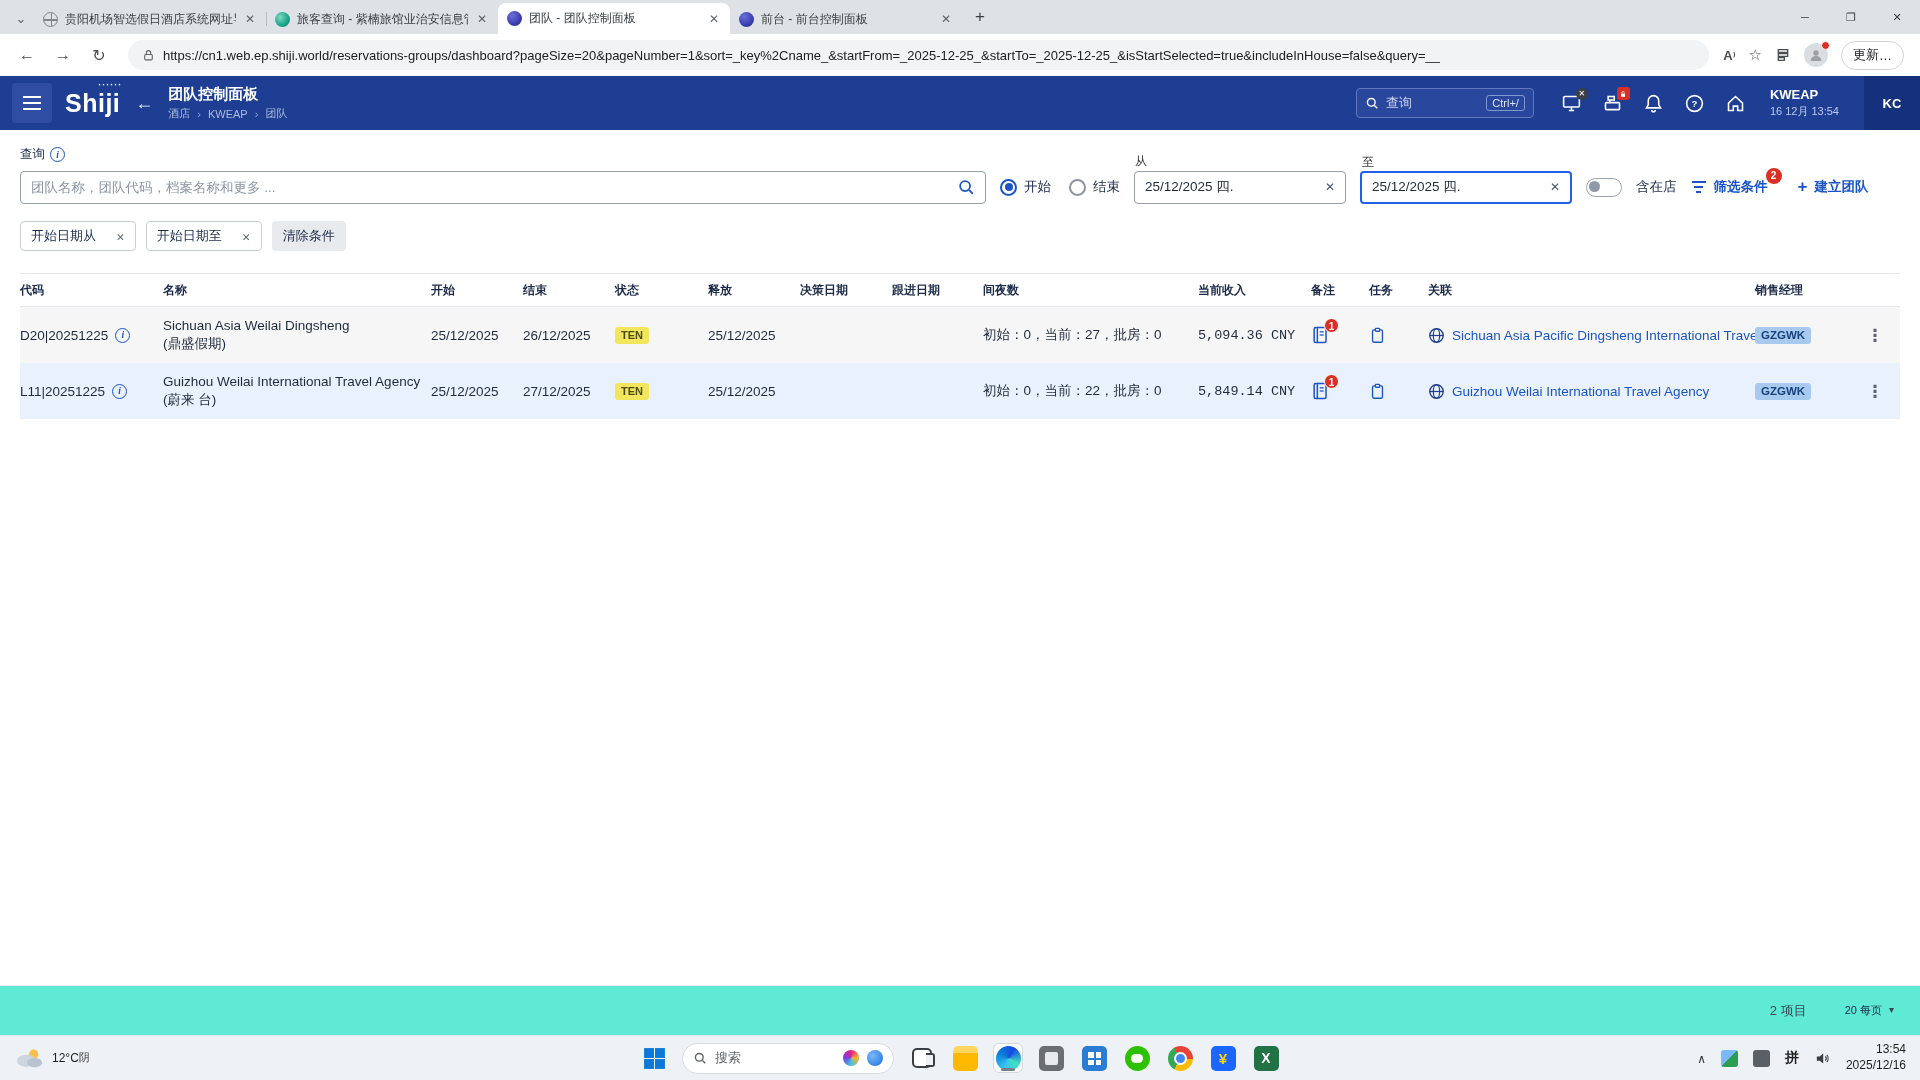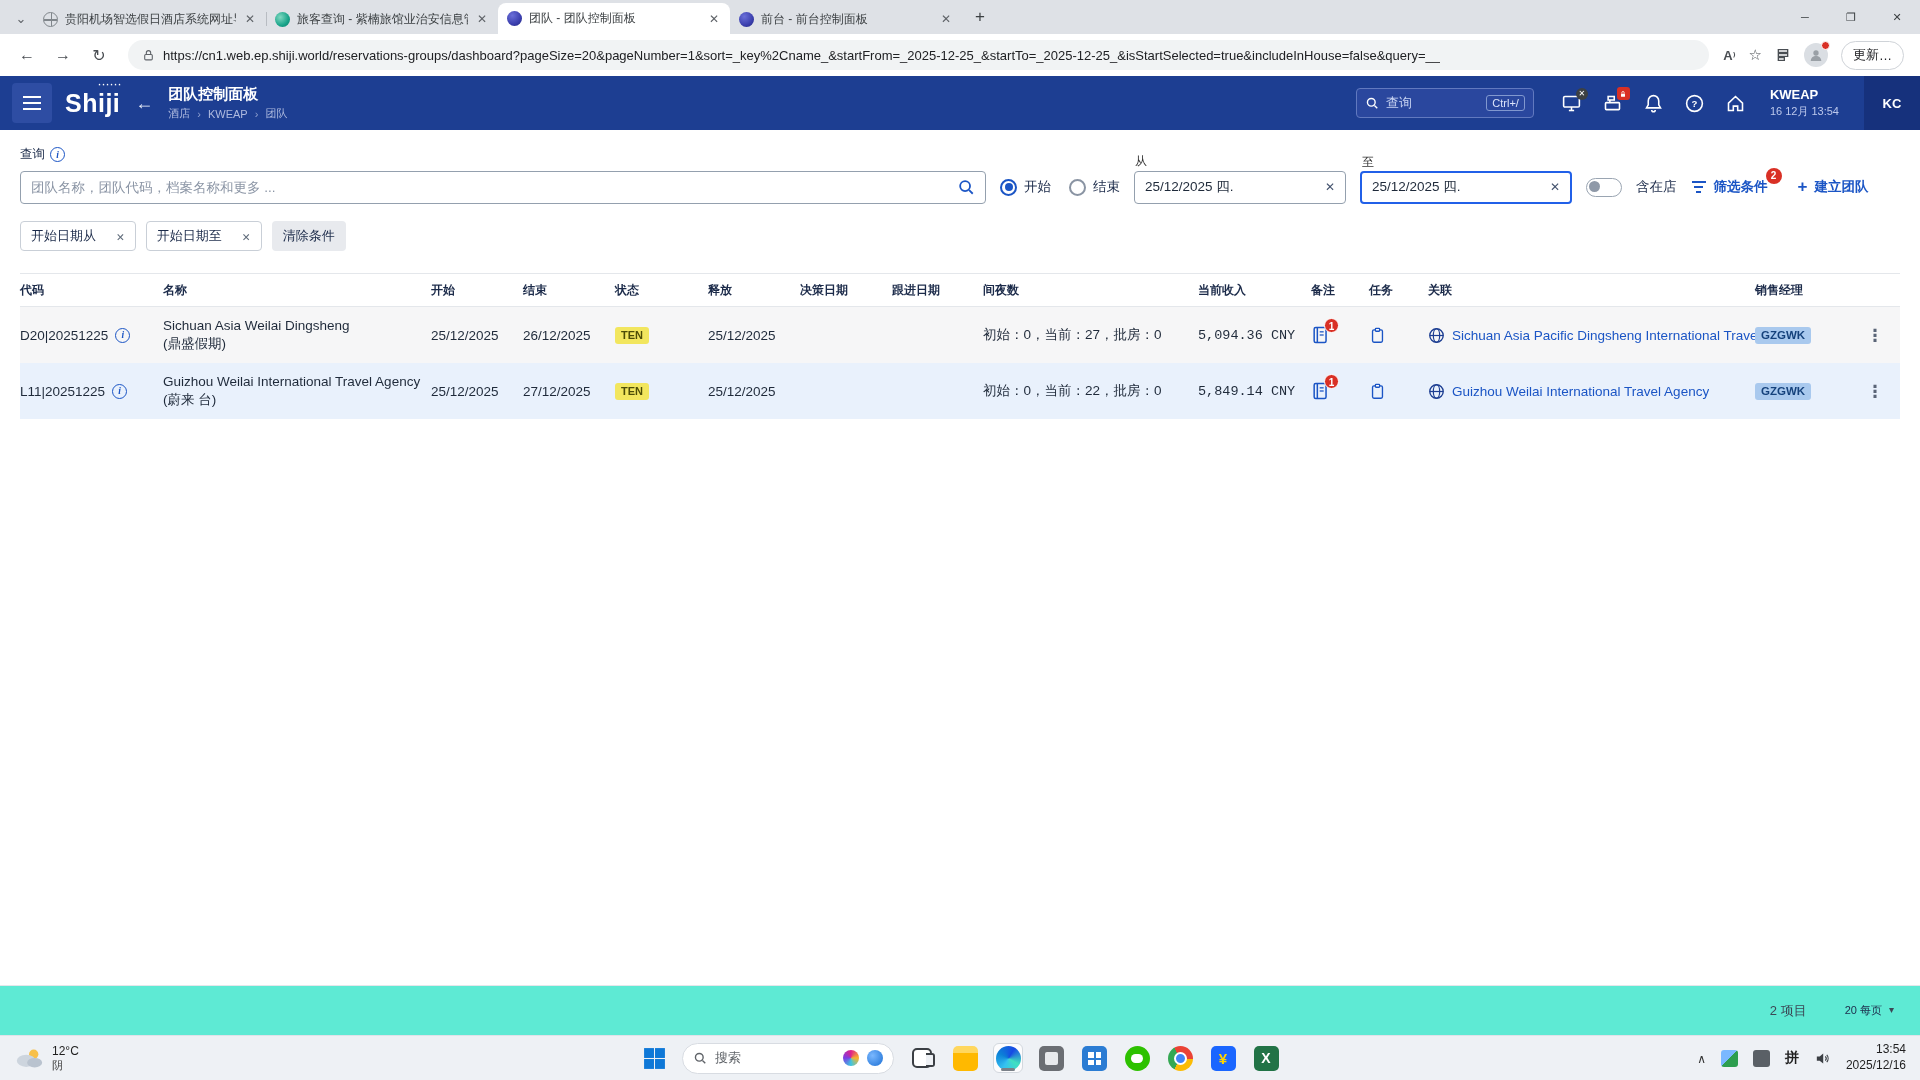--- a/index.html
+++ b/index.html
@@ -132,21 +132,21 @@
   
   .list-footer { position:absolute; left:0; right:0; bottom:0; height:50px; border-top:1px solid #e4e7eb; background:#5eead4; display:flex; align-items:center; justify-content:flex-end; gap:38px; padding-right:26px; }
   .lf-count { font-size:13px; color:#3c4856; }
   .lf-pagesize { display:flex; gap:7px; font-size:11px; color:#1c2b4a; }
   .lf-pagesize .g-caret::before { font-size:10px; color:#3c4856; }
 
   
   .taskbar { height:45px; background:#eef1f5; border-top:1px solid #dfe3e9; display:flex; align-items:center; padding:0 14px; position:relative; }
   .weather { display:flex; align-items:center; gap:8px; }
   .weather svg { width:30px; height:24px; }
-  .weather-txt { display:flex; flex-direction:column; line-height:1.25; }
+  .weather-txt { display:flex; flex-direction:row; line-height:1.25; }
   .w-temp { font-size:12px; color:#1f1f1f; }
   .w-cond { font-size:11px; color:#454545; }
   .tb-center { position:absolute; left:50%; transform:translateX(-50%); display:flex; align-items:center; gap:13px; }
   .tb-ic { width:30px; height:30px; display:flex; align-items:center; justify-content:center; }
   .tb-ic svg, .tb-ic .sq { width:25px; height:25px; }
   .tb-active { background:rgba(255,255,255,.8); border:1px solid #d3d8de; border-radius:6px; position:relative; }
   .tb-active::after { content:""; position:absolute; bottom:1px; left:50%; transform:translateX(-50%); width:14px; height:3px; border-radius:2px; background:#7a8088; }
   .tb-search { width:212px; height:31px; background:#fff; border:1px solid #d8dce2; border-radius:16px; display:flex; align-items:center; gap:8px; padding:0 10px; }
   .tb-search svg{ width:14px; height:14px; }
   .tb-search .ph { font-size:13px; color:#5f6368; flex:1; }

